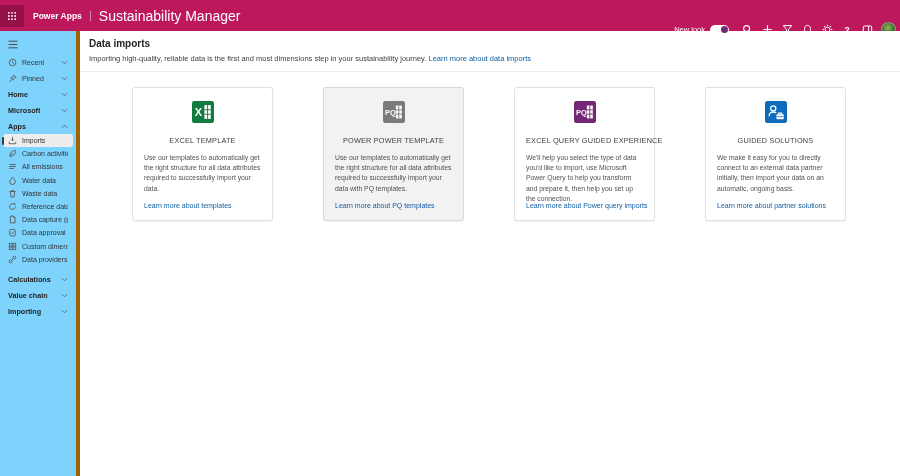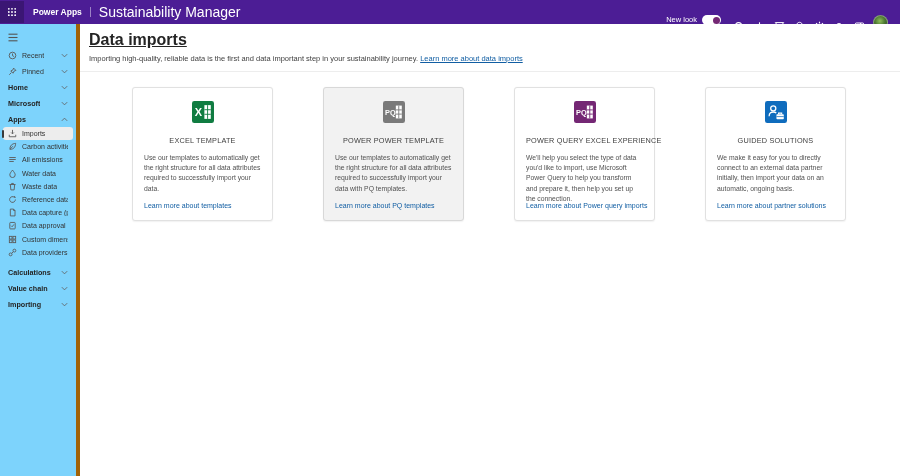--- a/index.html
+++ b/index.html
@@ -1,26 +1,26 @@
 <!DOCTYPE html>
 <html><head>
 <meta charset="utf-8">
 <style>
   * { margin:0; padding:0; box-sizing:border-box; }
   html,body { width:900px; height:476px; overflow:hidden; background:#fff;
     font-family:"Liberation Sans", sans-serif; -webkit-font-smoothing:antialiased; }
 
   
-  .topbar { height:24px; background:#4c1d95; display:flex; align-items:center; color:#fff; }
+  .topbar { height:31px; background:#be185d; display:flex; align-items:center; color:#fff; }
   .app-launcher { width:24px; height:22px; display:flex; align-items:center; justify-content:center;
     background:rgba(0,0,0,.22); cursor:pointer; flex:0 0 auto; }
   .brand { font-size:8.5px; font-weight:700; margin-left:9px; white-space:nowrap; cursor:pointer; }
   .tb-divider { width:1px; height:10px; background:rgba(255,255,255,.45); margin:0 8px; }
   .env { font-size:14px; white-space:nowrap; cursor:pointer; }
-  .topbar-right { margin-left:auto; display:flex; padding-right:12px;margin-top:28px; }
+  .topbar-right { margin-left:auto; display:flex; align-items:center; padding-right:4px;margin-top:28px; }
   .newlook-label { font-size:7.5px; margin-right:5px; }
   .toggle { width:19px; height:10px; background:#fff; border-radius:6px; position:relative; cursor:pointer; margin-right:8px; }
   .toggle .knob { position:absolute; right:1.5px; top:1.5px; width:7px; height:7px; border-radius:50%; background:#742774; }
   .tb-btn { width:20px; height:22px; display:flex; align-items:center; justify-content:center; cursor:pointer; }
   .tb-btn svg { display:block; }
   .help-q { font-size:9px; font-weight:700; color:#fff; }
   .avatar { width:15px; height:15px; border-radius:50%; margin-left:4px; cursor:pointer;
     background:radial-gradient(circle at 45% 38%, #8fbe5a 0%, #4e7a33 45%, #233c1e 100%);
     border:1px solid rgba(255,255,255,.35); }
 
@@ -40,23 +40,23 @@
   .nav-row .chev { margin-left:auto; display:flex; align-items:center; }
   .nav-row.group .chev { margin-left:0; }
   .nav-row.selected { background:#ededed; }
   .nav-row.selected::before { content:""; position:absolute; left:-1px; top:2.5px; bottom:2.5px;
     width:2px; border-radius:2px; background:#3b3a39; }
   .group-gap { height:6px; }
 
   
   .main { flex:1; display:flex; flex-direction:column; background:#fff; }
   .main-header { padding:7px 10px 8px 9px; border-bottom:1px solid #ededed; }
-  .page-title { font-size:16px; font-weight:700; color:#242424;text-decoration:underline; }
+  .page-title { font-size:10px; font-weight:700; color:#242424; }
   .page-sub { font-size:7.5px; color:#424242; margin-top:5px; }
-  .page-sub a, .card-link { color:#115ea3; text-decoration:underline; cursor:pointer; }
+  .page-sub a, .card-link { color:#115ea3; cursor:pointer; }
 
   .cards { display:flex; gap:50px; margin:15px 0 0 52px; }
   .card { width:141px; height:134px; background:#fff; border:1px solid #e1e1e1; border-radius:3px;
     box-shadow:0 0.5px 1.5px rgba(0,0,0,.06); position:relative; padding:10px 11px; cursor:pointer; }
   .card.highlighted { background:#f2f2f2; border-color:#d8d8d8; }
   .card-icon { display:block; margin:3px auto 0; }
   .card-title { text-align:center; font-size:7.3px; font-weight:400; letter-spacing:.2px; color:#3d3d3d;
     margin-top:13px; white-space:nowrap; }
   .card-body { font-size:6.8px; line-height:1.5; color:#515151; margin-top:8px; }
   .card-link { position:absolute; left:11px; bottom:11px; font-size:7px; text-decoration:none; }
@@ -357,21 +357,21 @@
             <polyline points="1,1.5 4.5,5 8,1.5"></polyline>
           </svg>
       </span>
     </div>
   </div>
 
   <div class="main">
     <div class="main-header">
       <div class="page-title">Data imports</div>
       <div class="page-sub">
-        <span>Importing high-quality, reliable data is the first and data important step in your sustainability journey.</span>
+        <span>Importing high-quality, reliable data is the first and most dimensions step in your sustainability journey.</span>
         <a>Learn more about data imports</a>
       </div>
     </div>
 
     <div class="cards">
 
       <div class="card">
         <svg class="card-icon" width="22" height="22" viewBox="0 0 24 24">
           <rect width="24" height="24" rx="2.5" fill="#107c41"></rect>
           <rect x="13.5" y="4.5" width="7" height="15" fill="#fff"></rect>
@@ -407,21 +407,21 @@
         <svg class="card-icon" width="22" height="22" viewBox="0 0 24 24">
           <rect width="24" height="24" rx="2.5" fill="#742774"></rect>
           <rect x="14" y="5" width="6.5" height="14" fill="#fff"></rect>
           <g stroke="#742774" stroke-width="1">
               <line x1="14" y1="9.7" x2="20.5" y2="9.7"></line>
               <line x1="14" y1="14.3" x2="20.5" y2="14.3"></line>
               <line x1="17.2" y1="5" x2="17.2" y2="19"></line>
             </g>
           <text x="8" y="15.5" font-family="Liberation Sans, sans-serif" font-size="8" font-weight="bold" fill="#fff" text-anchor="middle">PQ</text>
         </svg>
-        <div class="card-title">POWER QUERY EXCEL EXPERIENCE</div>
+        <div class="card-title">EXCEL QUERY GUIDED EXPERIENCE</div>
         <div class="card-body">We'll help you select the type of data you'd like to import, use Microsoft Power Query to help you transform and prepare it, then help you set up the connection.</div>
         <a class="card-link">Learn more about Power query imports</a>
       </div>
 
       <div class="card">
         <svg class="card-icon" width="22" height="22" viewBox="0 0 24 24">
           <rect width="24" height="24" rx="2.5" fill="#0f6cbd"></rect>
           <g fill="none" stroke="#fff" stroke-width="1.4">
             <circle cx="9" cy="8" r="2.8"></circle>
             <path d="M4.5 16.5 C4.5 12.8 7 12 9 12 C10.2 12 11.4 12.2 12.3 13"></path>

